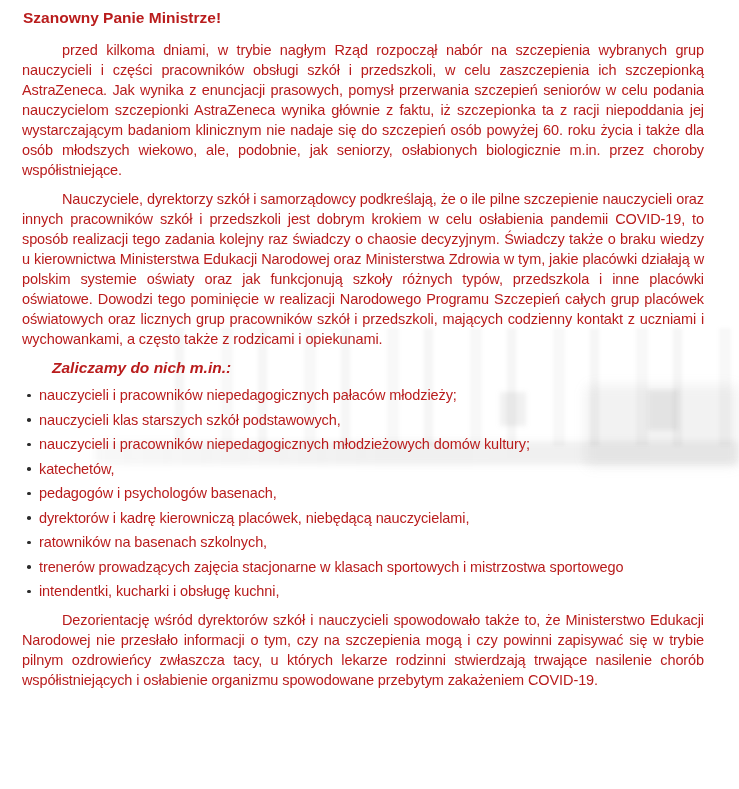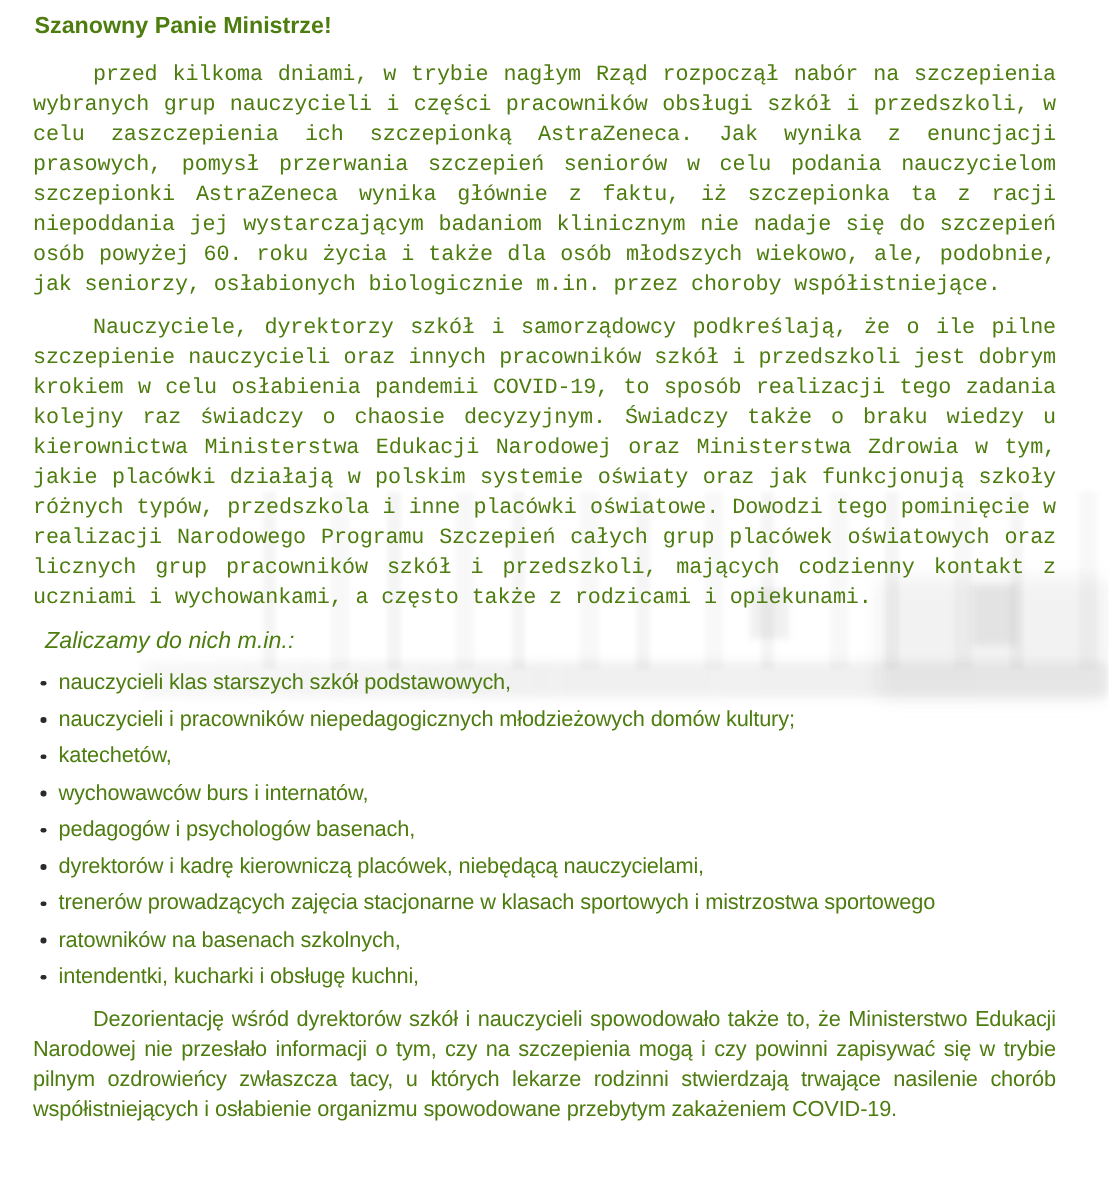--- a/index.html
+++ b/index.html
@@ -13,21 +13,21 @@
     overflow: hidden;
     position: relative;
     font-family: "Liberation Sans", "DejaVu Sans", sans-serif;
   }
   .page {
     position: relative;
     width: 739px;
     height: 573px;
     box-sizing: border-box;
     padding: 6px 35px 0 22px;
-    color: #4d7c0f;
+    color: #b91c1c;
     font-size: 14.5px;
     line-height: 20px;
     letter-spacing: -0.1px;
     z-index: 1;
   }
   
   .watermark {
     position: absolute;
     inset: 0;
     z-index: 0;
@@ -90,28 +90,27 @@
   .salutation {
     font-size: 15.5px;
     font-weight: 700;
     letter-spacing: 0;
     margin: 2px 0 12px 1px;
   }
   p.body-par {
     margin: 0 0 9px 0;
     text-indent: 40px;
     text-align: justify;
-    font-family: Liberation Mono, monospace;
   }
   .list-heading {
     font-size: 15.5px;
-    font-weight: 400;
+    font-weight: 700;
     font-style: italic;
     letter-spacing: 0;
-    margin: 3px 0 7px 8px;
+    margin: 3px 0 7px 30px;
   }
   ul.bullet-list {
     list-style: none;
     margin: 0 0 9px 0;
     padding: 0;
   }
   ul.bullet-list li {
     display: flex;
     margin: 0 0 4.5px 0;
   }
@@ -155,49 +154,49 @@
   <div class="salutation">Szanowny Panie Ministrze!</div>
 
   <p class="body-par">przed kilkoma dniami, w trybie nagłym Rząd rozpoczął nabór na szczepienia wybranych grup nauczycieli i części pracowników obsługi szkół i przedszkoli, w celu zaszczepienia ich szczepionką AstraZeneca. Jak wynika z enuncjacji prasowych, pomysł przerwania szczepień seniorów w celu podania nauczycielom szczepionki AstraZeneca wynika głównie z faktu, iż szczepionka ta z racji niepoddania jej wystarczającym badaniom klinicznym nie nadaje się do szczepień osób powyżej 60. roku życia i także dla osób młodszych wiekowo, ale, podobnie, jak seniorzy, osłabionych biologicznie m.in. przez choroby współistniejące.</p>
   <p class="body-par">Nauczyciele, dyrektorzy szkół i samorządowcy podkreślają, że o ile pilne szczepienie nauczycieli oraz innych pracowników szkół i przedszkoli jest dobrym krokiem w celu osłabienia pandemii COVID-19, to sposób realizacji tego zadania kolejny raz świadczy o chaosie decyzyjnym. Świadczy także o braku wiedzy u kierownictwa Ministerstwa Edukacji Narodowej oraz Ministerstwa Zdrowia w tym, jakie placówki działają w polskim systemie oświaty oraz jak funkcjonują szkoły różnych typów, przedszkola i inne placówki oświatowe. Dowodzi tego pominięcie w realizacji Narodowego Programu Szczepień całych grup placówek oświatowych oraz licznych grup pracowników szkół i przedszkoli, mających codzienny kontakt z uczniami i wychowankami, a często także z rodzicami i opiekunami.</p>
 
   <div class="list-heading">Zaliczamy do nich m.in.:</div>
 
   <ul class="bullet-list">
     <li>
         <span class="bullet-dot"></span>
+        <span class="li-text">nauczycieli i pracowników niepedagogicznych pałaców młodzieży;</span>
+      </li>
+    <li>
+        <span class="bullet-dot"></span>
         <span class="li-text">nauczycieli klas starszych szkół podstawowych,</span>
       </li>
     <li>
         <span class="bullet-dot"></span>
         <span class="li-text">nauczycieli i pracowników niepedagogicznych młodzieżowych domów kultury;</span>
       </li>
     <li>
         <span class="bullet-dot"></span>
         <span class="li-text">katechetów,</span>
       </li>
     <li>
         <span class="bullet-dot"></span>
-        <span class="li-text">wychowawców burs i internatów,</span>
-      </li>
-    <li>
-        <span class="bullet-dot"></span>
         <span class="li-text">pedagogów i psychologów basenach,</span>
       </li>
     <li>
         <span class="bullet-dot"></span>
         <span class="li-text">dyrektorów i kadrę kierowniczą placówek, niebędącą nauczycielami,</span>
       </li>
     <li>
         <span class="bullet-dot"></span>
+        <span class="li-text">ratowników na basenach szkolnych,</span>
+      </li>
+    <li>
+        <span class="bullet-dot"></span>
         <span class="li-text">trenerów prowadzących zajęcia stacjonarne w klasach sportowych i mistrzostwa sportowego</span>
-      </li>
-    <li>
-        <span class="bullet-dot"></span>
-        <span class="li-text">ratowników na basenach szkolnych,</span>
       </li>
     <li>
         <span class="bullet-dot"></span>
         <span class="li-text">intendentki, kucharki i obsługę kuchni,</span>
       </li>
   </ul>
 
   <p class="closing-par">Dezorientację wśród dyrektorów szkół i nauczycieli spowodowało także to, że Ministerstwo Edukacji Narodowej nie przesłało informacji o tym, czy na szczepienia mogą i czy powinni zapisywać się w trybie pilnym ozdrowieńcy zwłaszcza tacy, u których lekarze rodzinni stwierdzają trwające nasilenie chorób współistniejących i osłabienie organizmu spowodowane przebytym zakażeniem COVID-19.</p>
 </div>
 

